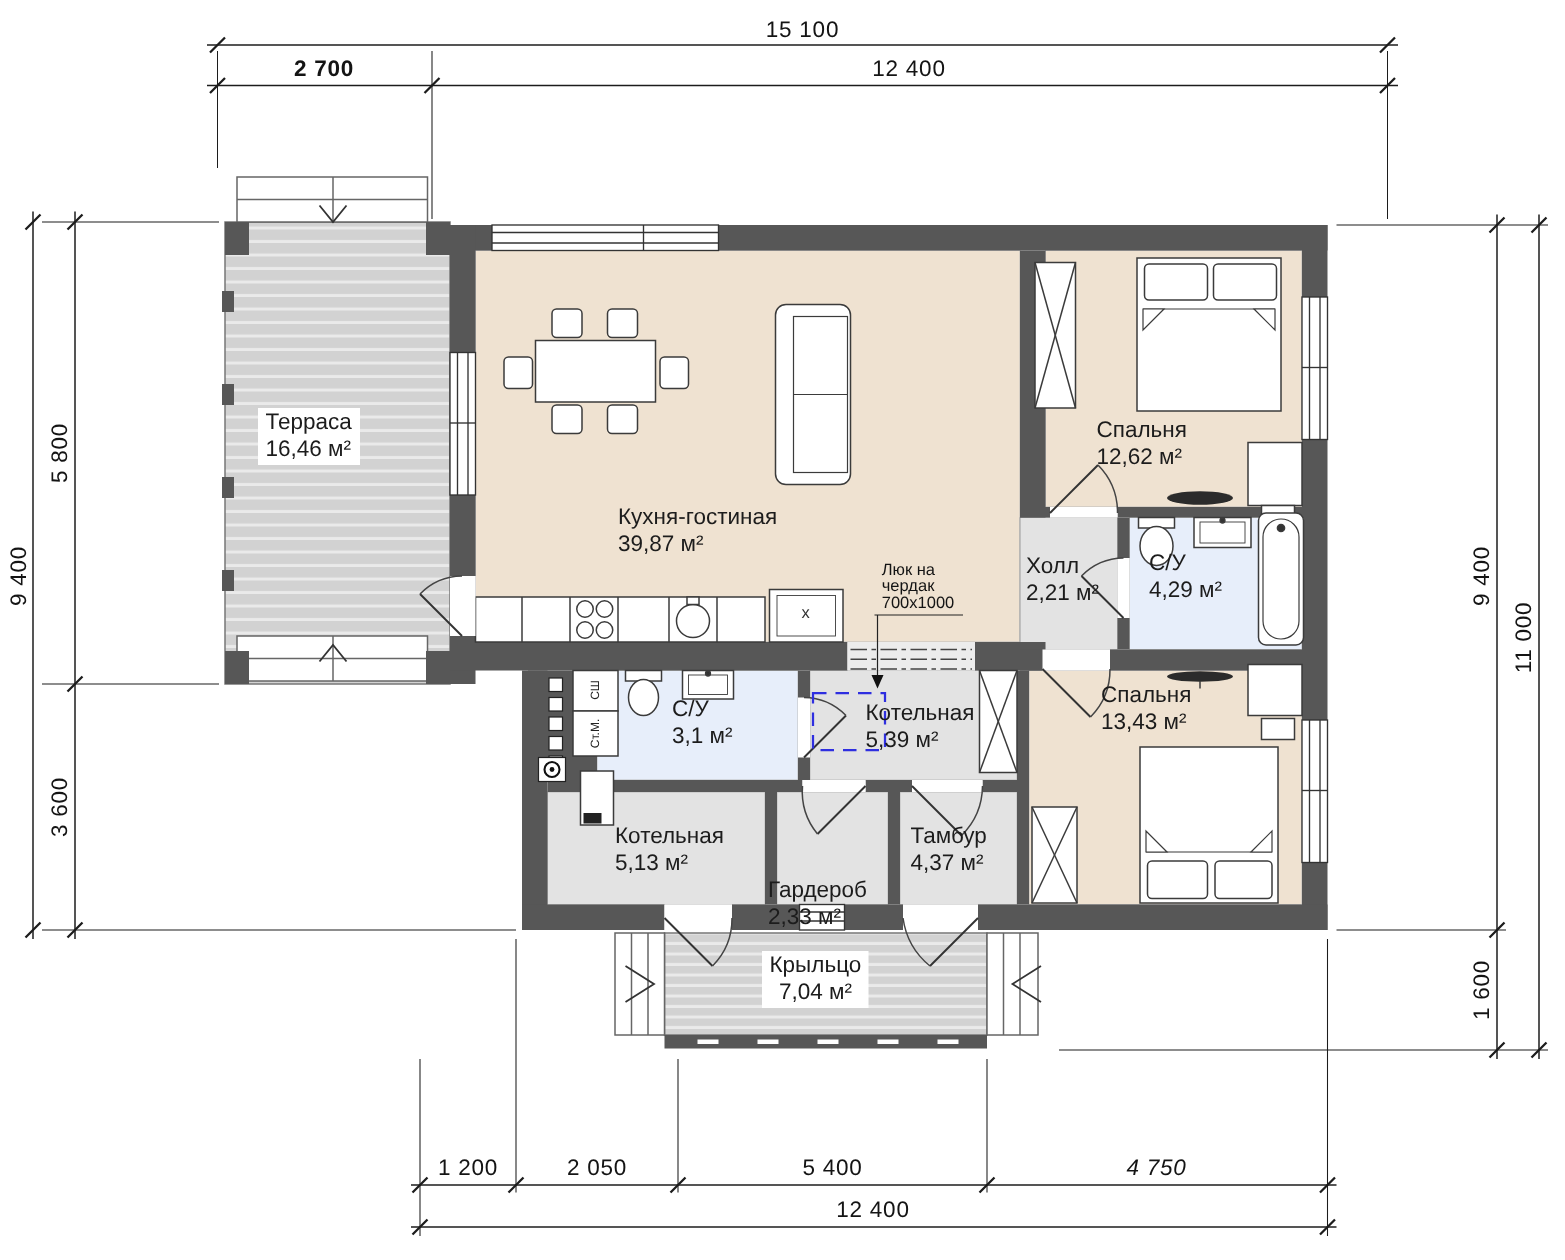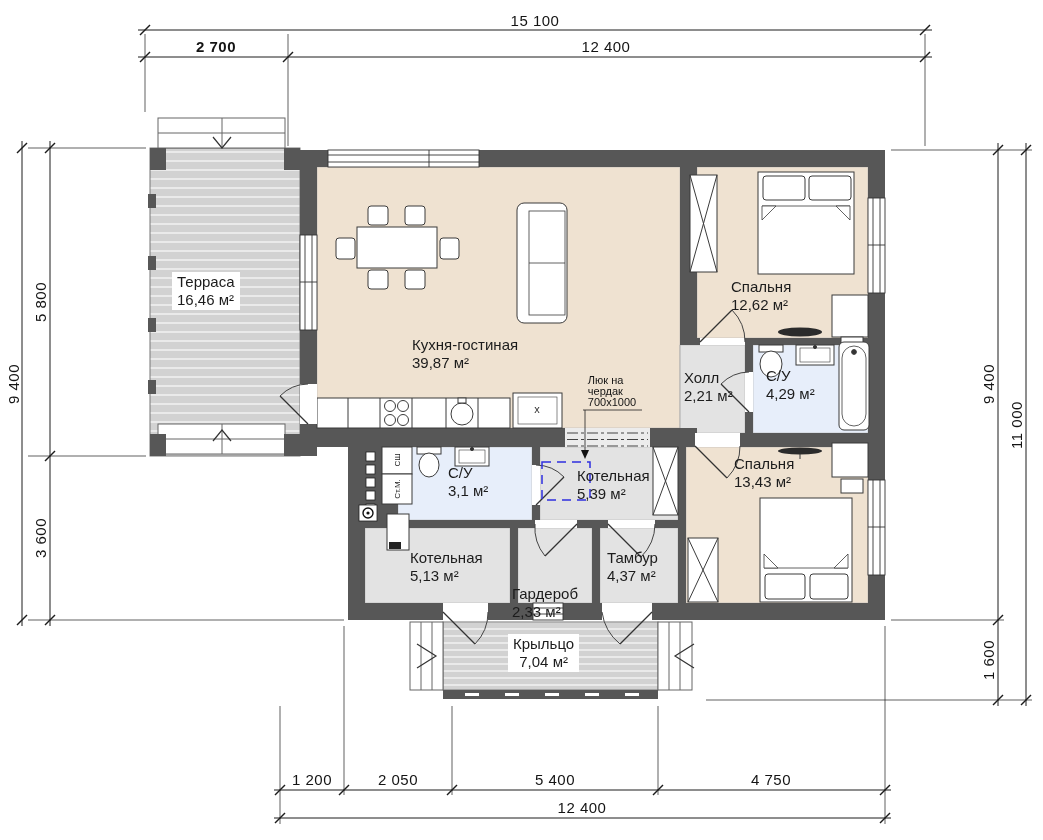--- a/index.html
+++ b/index.html
@@ -437,21 +437,21 @@
 <div class="dim" style="left:606px; top:46px;">12 400</div>
 <div class="dim v" style="left:13px; top:384px;">9 400</div>
 <div class="dim v" style="left:40px; top:302px;">5 800</div>
 <div class="dim v" style="left:40px; top:538px;">3 600</div>
 <div class="dim v" style="left:988px; top:384px;">9 400</div>
 <div class="dim v" style="left:988px; top:660px;">1 600</div>
 <div class="dim v" style="left:1016px; top:425px;">11 000</div>
 <div class="dim" style="left:312px; top:779px;">1 200</div>
 <div class="dim" style="left:398px; top:779px;">2 050</div>
 <div class="dim" style="left:555px; top:779px;">5 400</div>
-<div class="dim" style="left:771px; top:779px;">4 750</div>
+<div class="dim" style="left:771px; top:779px;font-style:italic;">4 750</div>
 <div class="dim" style="left:582px; top:807px;">12 400</div>
 
 <div class="note" style="left:612px; top:375px;">
   <div>Люк на</div>
   <div>чердак</div>
   <div>700x1000</div>
 </div>
 <div class="tiny-v" style="left:397px; top:460px;">СШ</div>
 <div class="tiny-v" style="left:397px; top:489px;">Ст.М.</div>
 <div class="kmark" style="left:537px; top:409px;">x</div>

